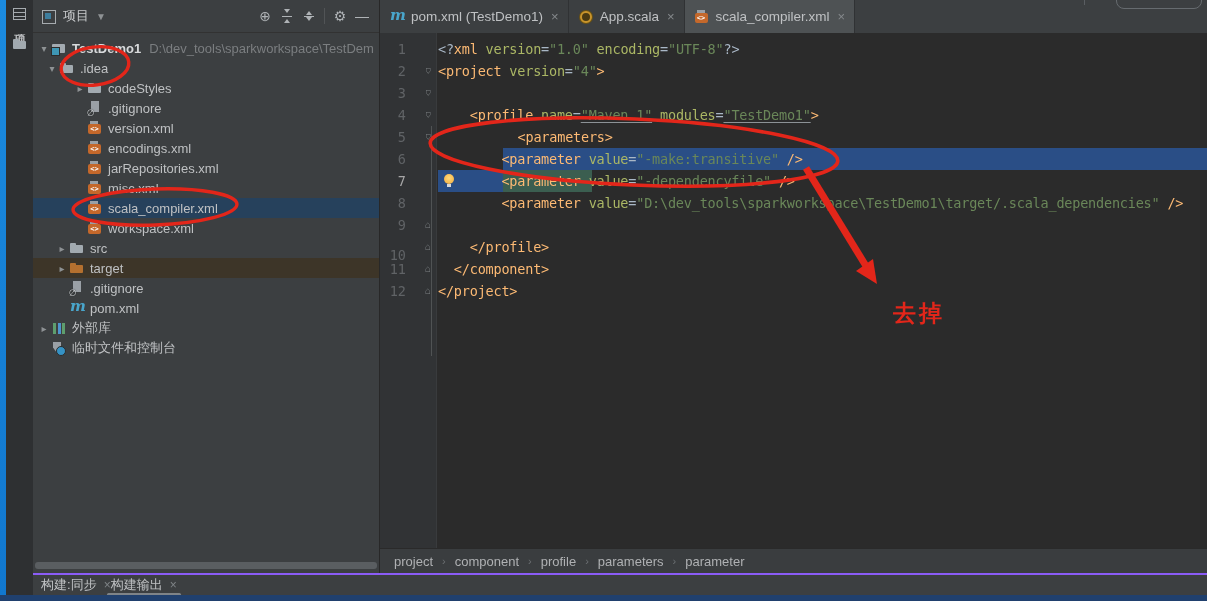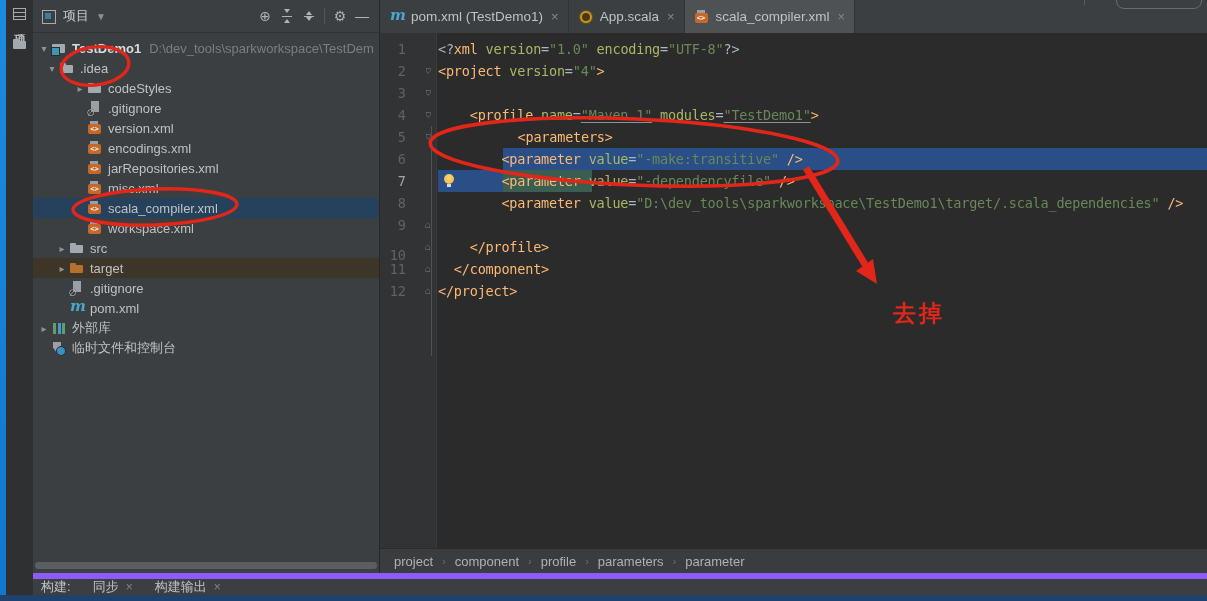--- a/index.html
+++ b/index.html
@@ -112,24 +112,24 @@
   #bulb::before { content:""; position:absolute; left:4px; top:2px; width:10px; height:10px; border-radius:50%;
       background:radial-gradient(circle at 50% 40%,#FFD97A,#F2A93B); }
   #bulb::after { content:""; position:absolute; left:7px; top:12px; width:4px; height:3px; background:#D8D8D8; }
 
   #breadcrumbs { position:absolute; left:0; top:548px; width:827px; height:25px; background:#3A3D3F; border-top:1px solid #2A2A2A;
       display:flex; align-items:center; padding-left:10px; color:#AFB1B3; }
   #breadcrumbs .crumb { padding:0 4px; }
   #breadcrumbs .sep { color:#6B6F72; padding:0 5px; font-size:11px; }
 
   
-  #build-bar { left:33px; top:573px; width:1174px; height:22px; background:#3C3F41; border-top:6px solid #8b5cf6;
+  #build-bar { left:33px; top:573px; width:1174px; height:22px; background:#3C3F41; border-top:2px solid #8b5cf6;
       display:flex; align-items:center; }
   #build-label { margin-left:8px; color:#C3C5C7; }
-  .btab { display:flex; align-items:center; gap:7px; margin-left:22px; position:relative; color:#BFC1C3; height:22px; }
+  .btab { display:flex; align-items:center; gap:7px; position:relative; color:#BFC1C3; height:22px; }
   .btab .close { color:#7F8487; font-size:12px; }
   .btab.active::after { content:""; position:absolute; left:-4px; right:-4px; bottom:0px; height:3px; background:#7F8488; border-radius:2px; }
 
   
   #annotations { left:0; top:0; width:1207px; height:601px; z-index:50; pointer-events:none; }
   #remove-note { position:absolute; left:893px; top:298px; color:#E3261A; font-size:23px; letter-spacing:3px; z-index:51;
       pointer-events:none; font-weight:bold; }
 </style>
 </head>
 <body>

